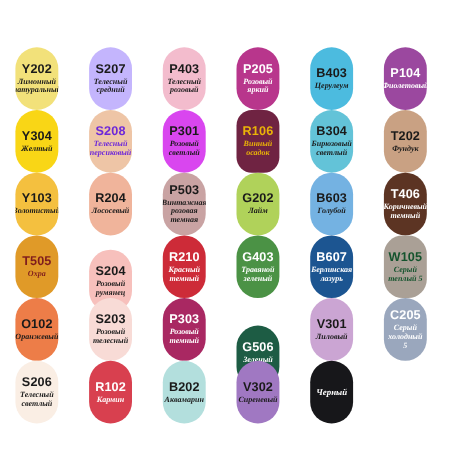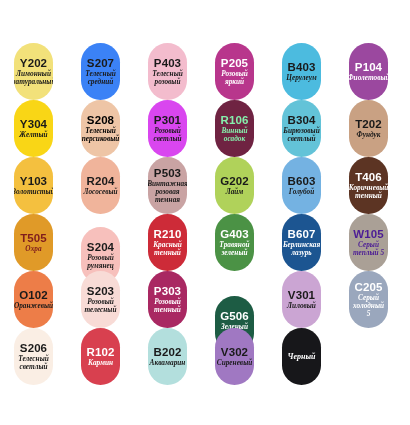--- a/index.html
+++ b/index.html
@@ -63,21 +63,21 @@
   }
 </style>
 </head>
 <body>
 
 <div class="palette-grid">
     <div class="swatch" style="background: rgb(242, 225, 122); color: rgb(26, 26, 26);">
       <div class="swatch-code">Y202</div>
       <div class="swatch-name">Лимонный натуральный</div>
     </div>
-    <div class="swatch" style="background: #3b82f6; color: rgb(26, 26, 26);">
+    <div class="swatch" style="background: #c4b5fd; color: rgb(26, 26, 26);">
       <div class="swatch-code">S207</div>
       <div class="swatch-name">Телесный средний</div>
     </div>
     <div class="swatch" style="background: rgb(243, 188, 205); color: rgb(26, 26, 26);">
       <div class="swatch-code">P403</div>
       <div class="swatch-name">Телесный розовый</div>
     </div>
     <div class="swatch" style="background: rgb(184, 54, 140); color: rgb(255, 255, 255);">
       <div class="swatch-code">P205</div>
       <div class="swatch-name">Розовый яркий</div>
@@ -87,29 +87,29 @@
       <div class="swatch-name">Церулеум</div>
     </div>
     <div class="swatch" style="background: rgb(155, 72, 159); color: rgb(255, 255, 255);">
       <div class="swatch-code">P104</div>
       <div class="swatch-name">Фиолетовый</div>
     </div>
     <div class="swatch" style="background: rgb(249, 214, 22); color: rgb(26, 26, 26);">
       <div class="swatch-code">Y304</div>
       <div class="swatch-name">Желтый</div>
     </div>
-    <div class="swatch" style="background: rgb(238, 197, 166); color: #000000;">
+    <div class="swatch" style="background: rgb(238, 197, 166); color: #6d28d9;">
       <div class="swatch-code">S208</div>
       <div class="swatch-name">Телесный персиковый</div>
     </div>
     <div class="swatch" style="background: #d946ef; color: rgb(26, 26, 26);">
       <div class="swatch-code">P301</div>
       <div class="swatch-name">Розовый светлый</div>
     </div>
-    <div class="swatch" style="background: rgb(111, 35, 66); color: #86efac;">
+    <div class="swatch" style="background: rgb(111, 35, 66); color: #eab308; border-radius: 14px;">
       <div class="swatch-code">R106</div>
       <div class="swatch-name">Винный осадок</div>
     </div>
     <div class="swatch" style="background: rgb(99, 195, 216); color: rgb(26, 26, 26);">
       <div class="swatch-code">B304</div>
       <div class="swatch-name">Бирюзовый светлый</div>
     </div>
     <div class="swatch" style="background: rgb(201, 161, 131); color: rgb(26, 26, 26);">
       <div class="swatch-code">T202</div>
       <div class="swatch-name">Фундук</div>
@@ -151,21 +151,21 @@
       <div class="swatch-name">Красный темный</div>
     </div>
     <div class="swatch" style="background: rgb(75, 146, 69); color: rgb(255, 255, 255);">
       <div class="swatch-code">G403</div>
       <div class="swatch-name">Травяной зеленый</div>
     </div>
     <div class="swatch" style="background: rgb(28, 85, 145); color: rgb(255, 255, 255);">
       <div class="swatch-code">B607</div>
       <div class="swatch-name">Берлинская лазурь</div>
     </div>
-    <div class="swatch" style="background: rgb(170, 160, 150); color: #4c1d95;">
+    <div class="swatch" style="background: rgb(170, 160, 150); color: #14532d; border-radius: 17px;">
       <div class="swatch-code">W105</div>
       <div class="swatch-name">Серый теплый 5</div>
     </div>
     <div class="swatch" style="background: rgb(237, 125, 72); color: rgb(26, 26, 26);">
       <div class="swatch-code">O102</div>
       <div class="swatch-name">Оранжевый</div>
     </div>
     <div class="swatch" style="background: rgb(248, 219, 214); color: rgb(26, 26, 26); align-items: center;">
       <div class="swatch-code">S203</div>
       <div class="swatch-name">Розовый телесный</div>

